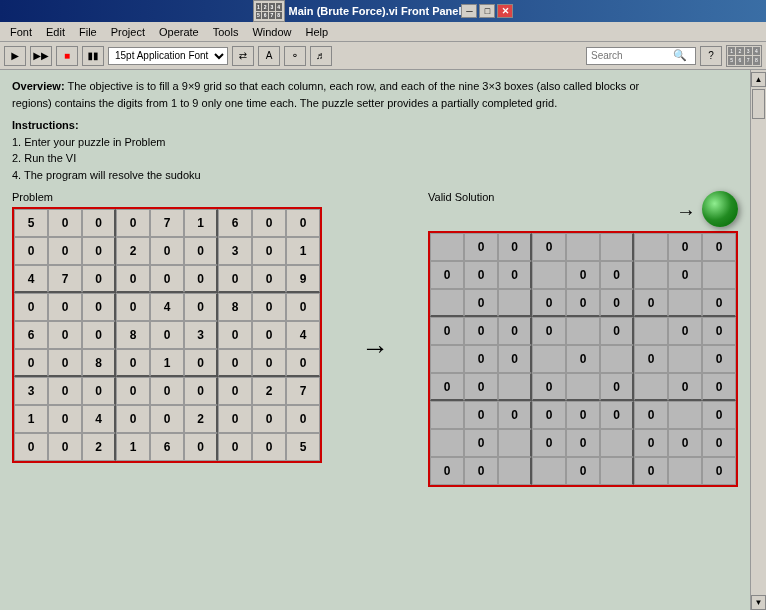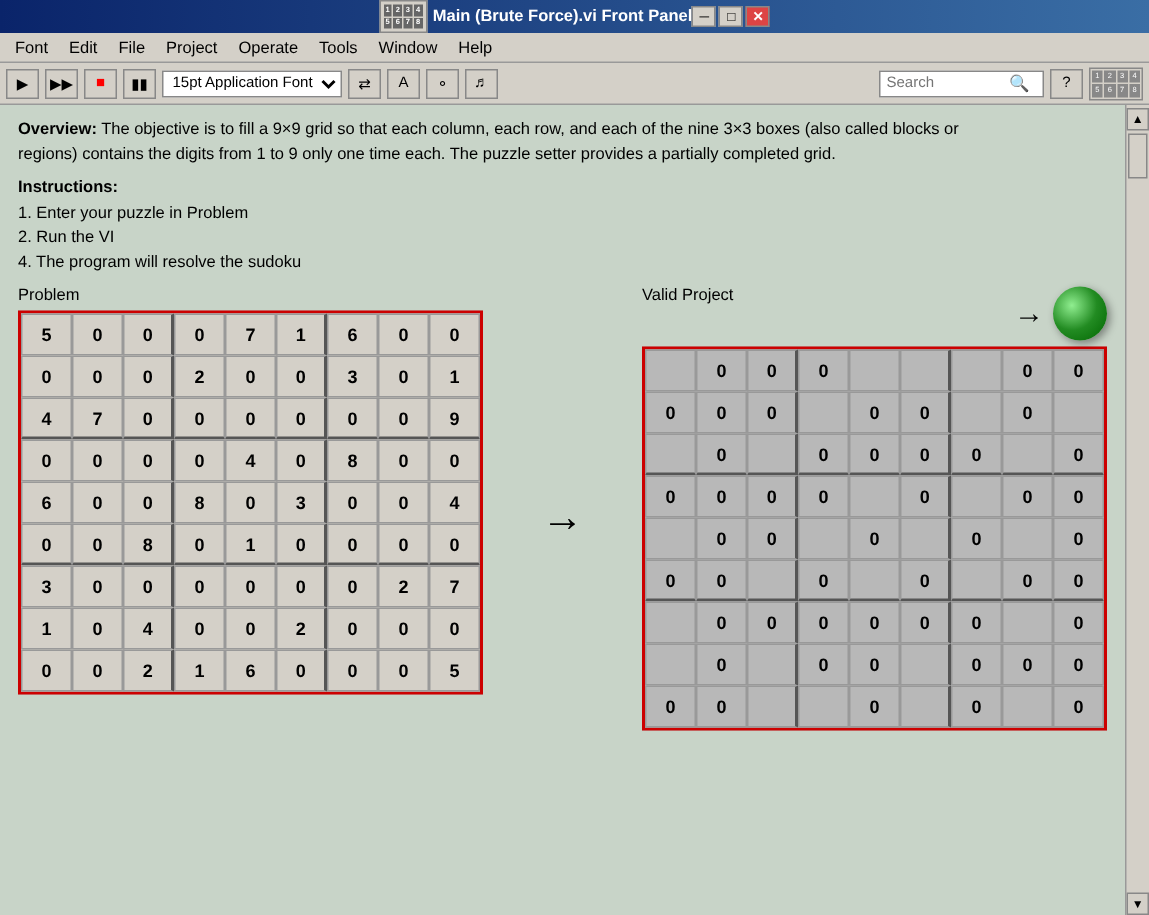--- a/index.html
+++ b/index.html
@@ -339,21 +339,21 @@
             <div class="cell" style="border: 1px solid rgb(153, 153, 153);">5</div>
           </div>
       </div>
 
       <div style="display:flex; flex-direction:column; align-items:center; justify-content:center; width:60px; height:280px; margin-top:18px;">
         <div style="font-size:28px; margin-bottom:8px; color:#000;">→</div>
       </div>
 
       <div style="position:relative;">
         <div style="display:flex; justify-content:space-between; align-items:flex-start; margin-bottom:4px;">
-          <div class="panel-label">Valid Project</div>
+          <div class="panel-label">Valid Solution</div>
 
           <div style="display:flex; align-items:center; gap:6px; margin-left:10px;">
             <span style="font-size:20px; color:#000;">→</span>
             <div class="green-sphere" style="position:relative; top:0; right:0;"></div>
           </div>
         </div>
         <div class="sudoku-grid solution-grid" id="solution-grid">
             <div class="cell solution-grid" style="border: 1px solid rgb(153, 153, 153); background: rgb(184, 184, 184);"></div>
             <div class="cell solution-grid has-value" style="border: 1px solid rgb(153, 153, 153); background: rgb(184, 184, 184);">0</div>
             <div class="cell solution-grid has-value" style="border-width: 1px 2px 1px 1px; border-style: solid; border-color: rgb(153, 153, 153) rgb(85, 85, 85) rgb(153, 153, 153) rgb(153, 153, 153); border-image: initial; background: rgb(184, 184, 184);">0</div>

